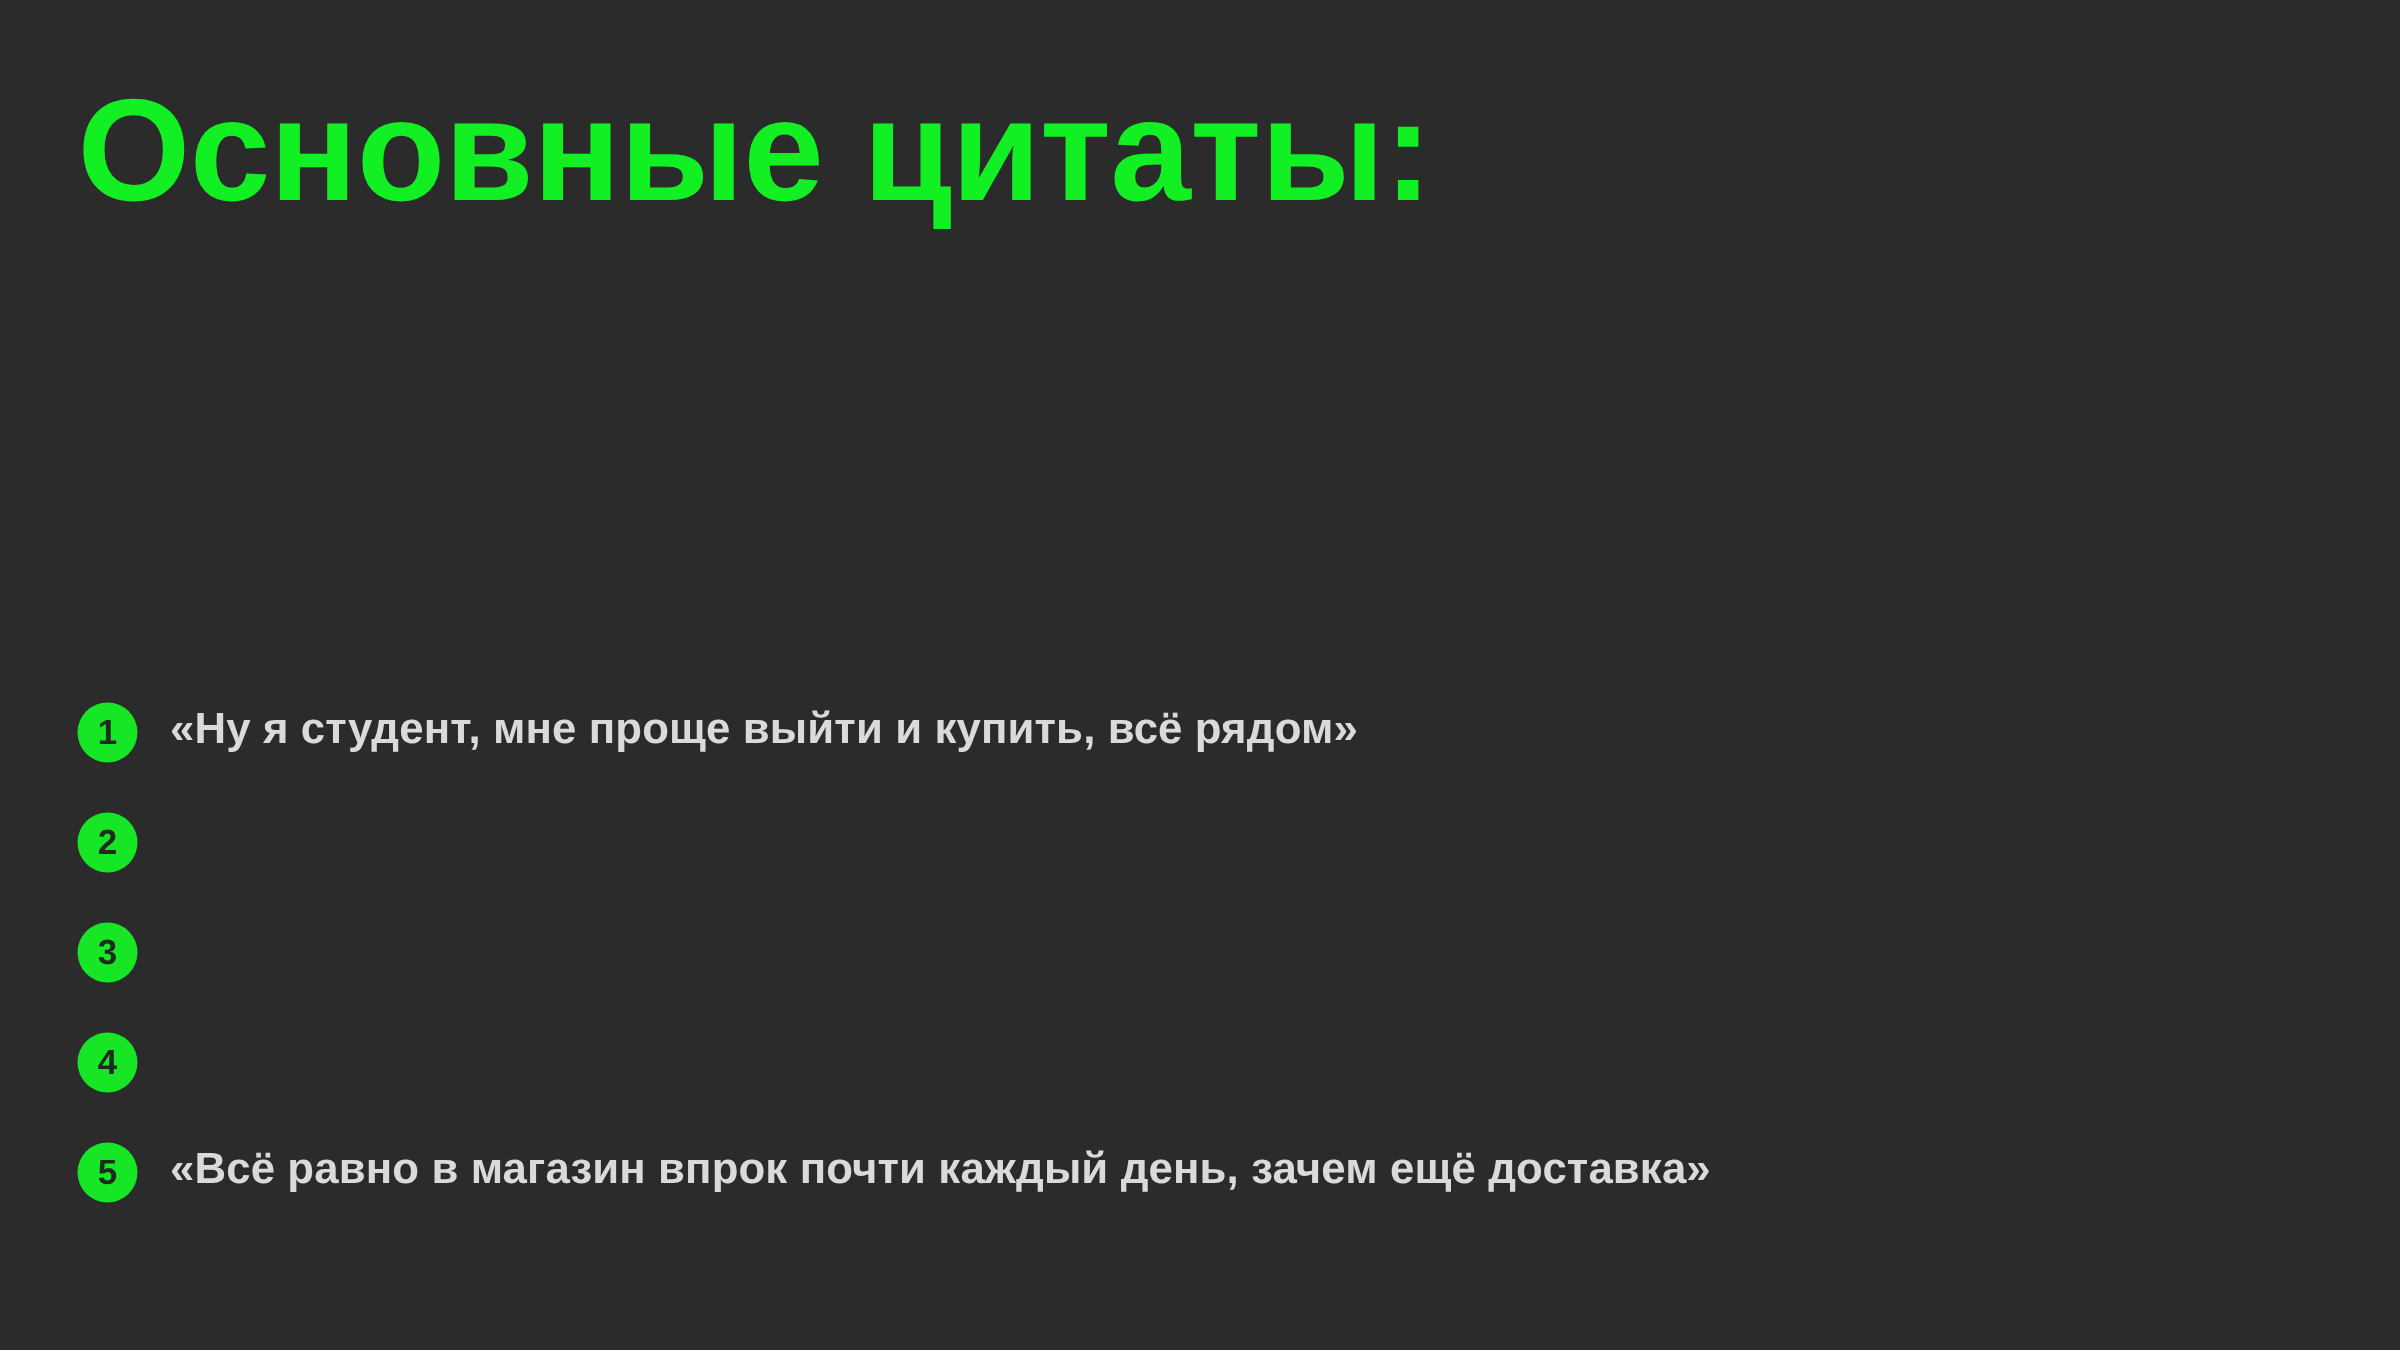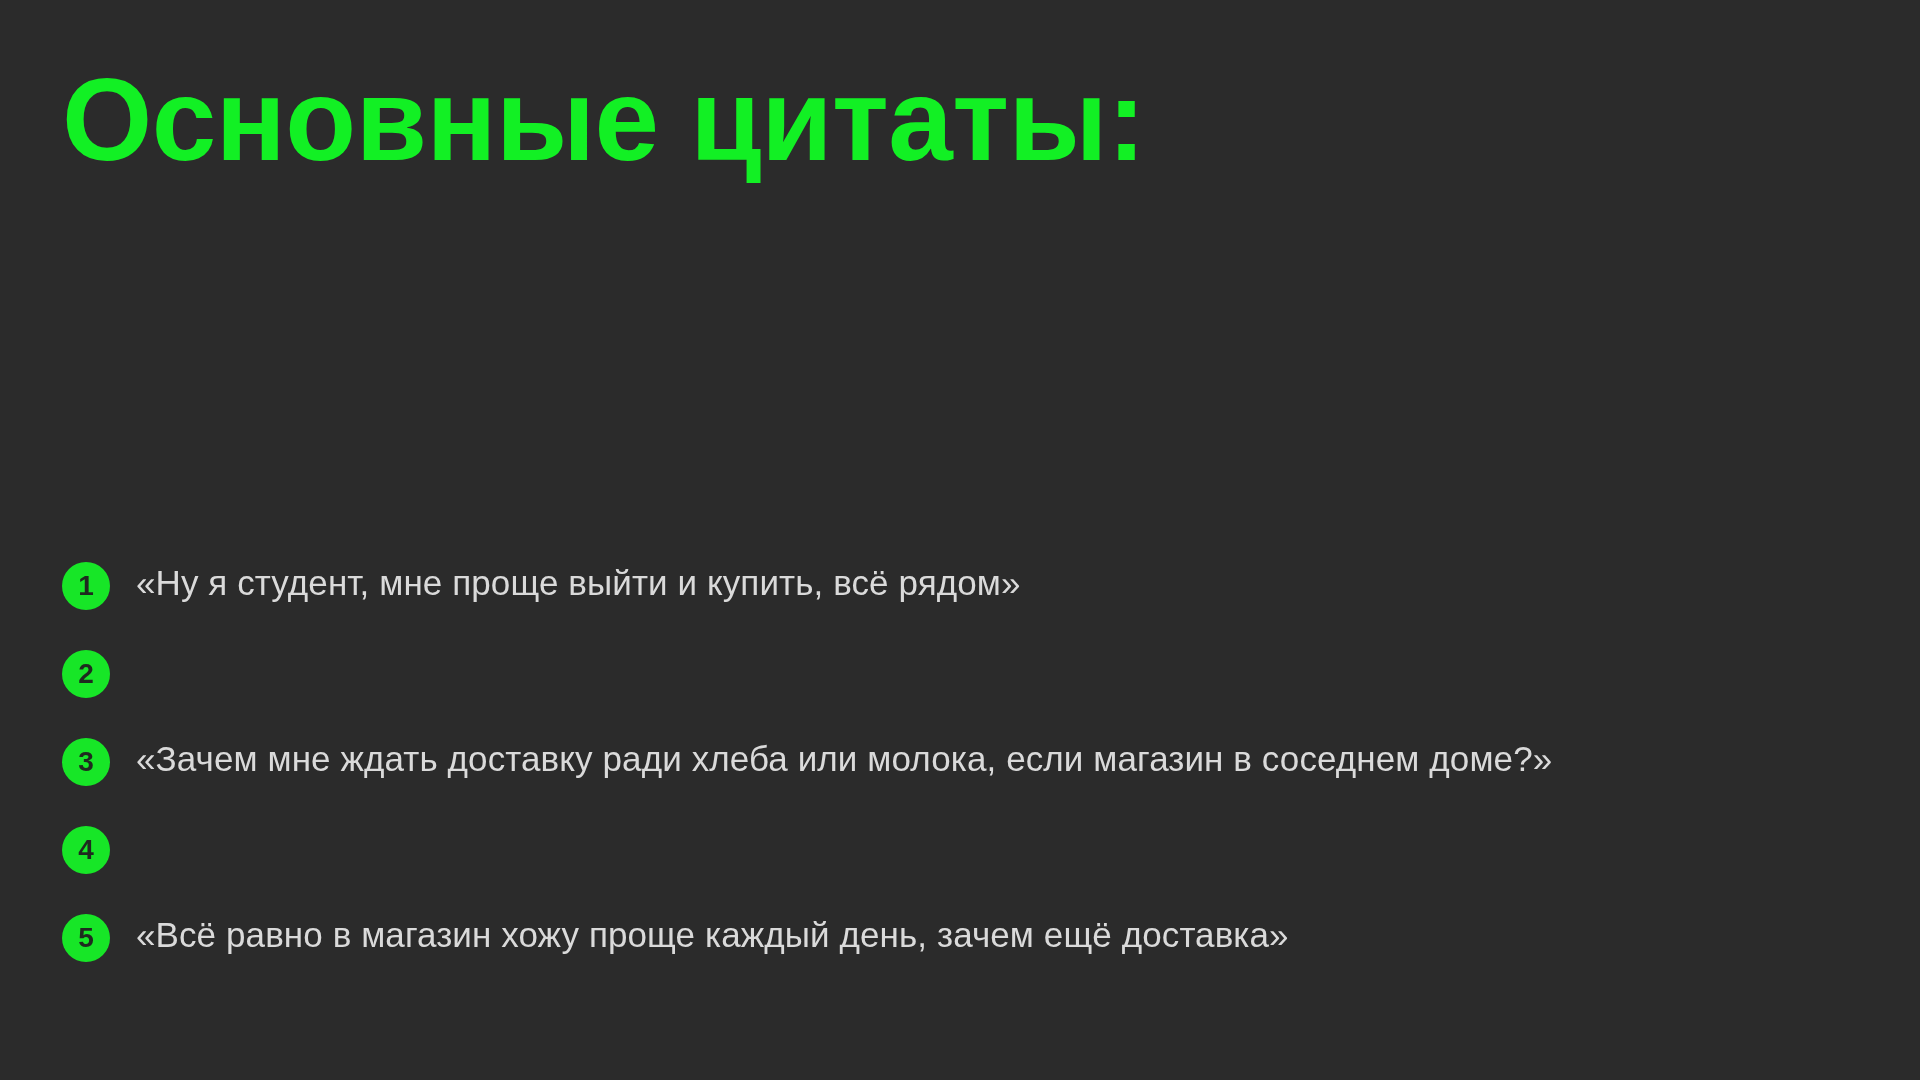--- a/index.html
+++ b/index.html
@@ -71,21 +71,21 @@
     text-align: center;
     margin-top: 2px;
     user-select: none;
   }
 
   .quote-text {
     flex: 1 1 auto;
     margin-left: 26px;
     font-size: 35px;
     line-height: 1.30;
-    font-weight: 400;
+    font-weight: 700;
     color: #dadada;
     letter-spacing: 0.1px;
     max-width: 1660px;
   }
 </style>
 </head>
 <body>
 
 <div class="slide">
 
@@ -97,27 +97,26 @@
       <span class="quote-badge">1</span>
       <span class="quote-text">«Ну я студент, мне проще выйти и купить, всё рядом»</span>
     </li>
 
     <li class="quote-item">
       <span class="quote-badge">2</span>
     </li>
 
     <li class="quote-item">
       <span class="quote-badge">3</span>
-      <span class="quote-text">«Зачем мне ждать доставку ради хлеба или молока, если магазин в соседнем доме?»</span>
     </li>
 
     <li class="quote-item">
       <span class="quote-badge">4</span>
     </li>
 
     <li class="quote-item">
       <span class="quote-badge">5</span>
-      <span class="quote-text">«Всё равно в магазин хожу проще каждый день, зачем ещё доставка»</span>
+      <span class="quote-text">«Всё равно в магазин впрок почти каждый день, зачем ещё доставка»</span>
     </li>
 
   </ul>
 
 </div>
 
 </body></html>

